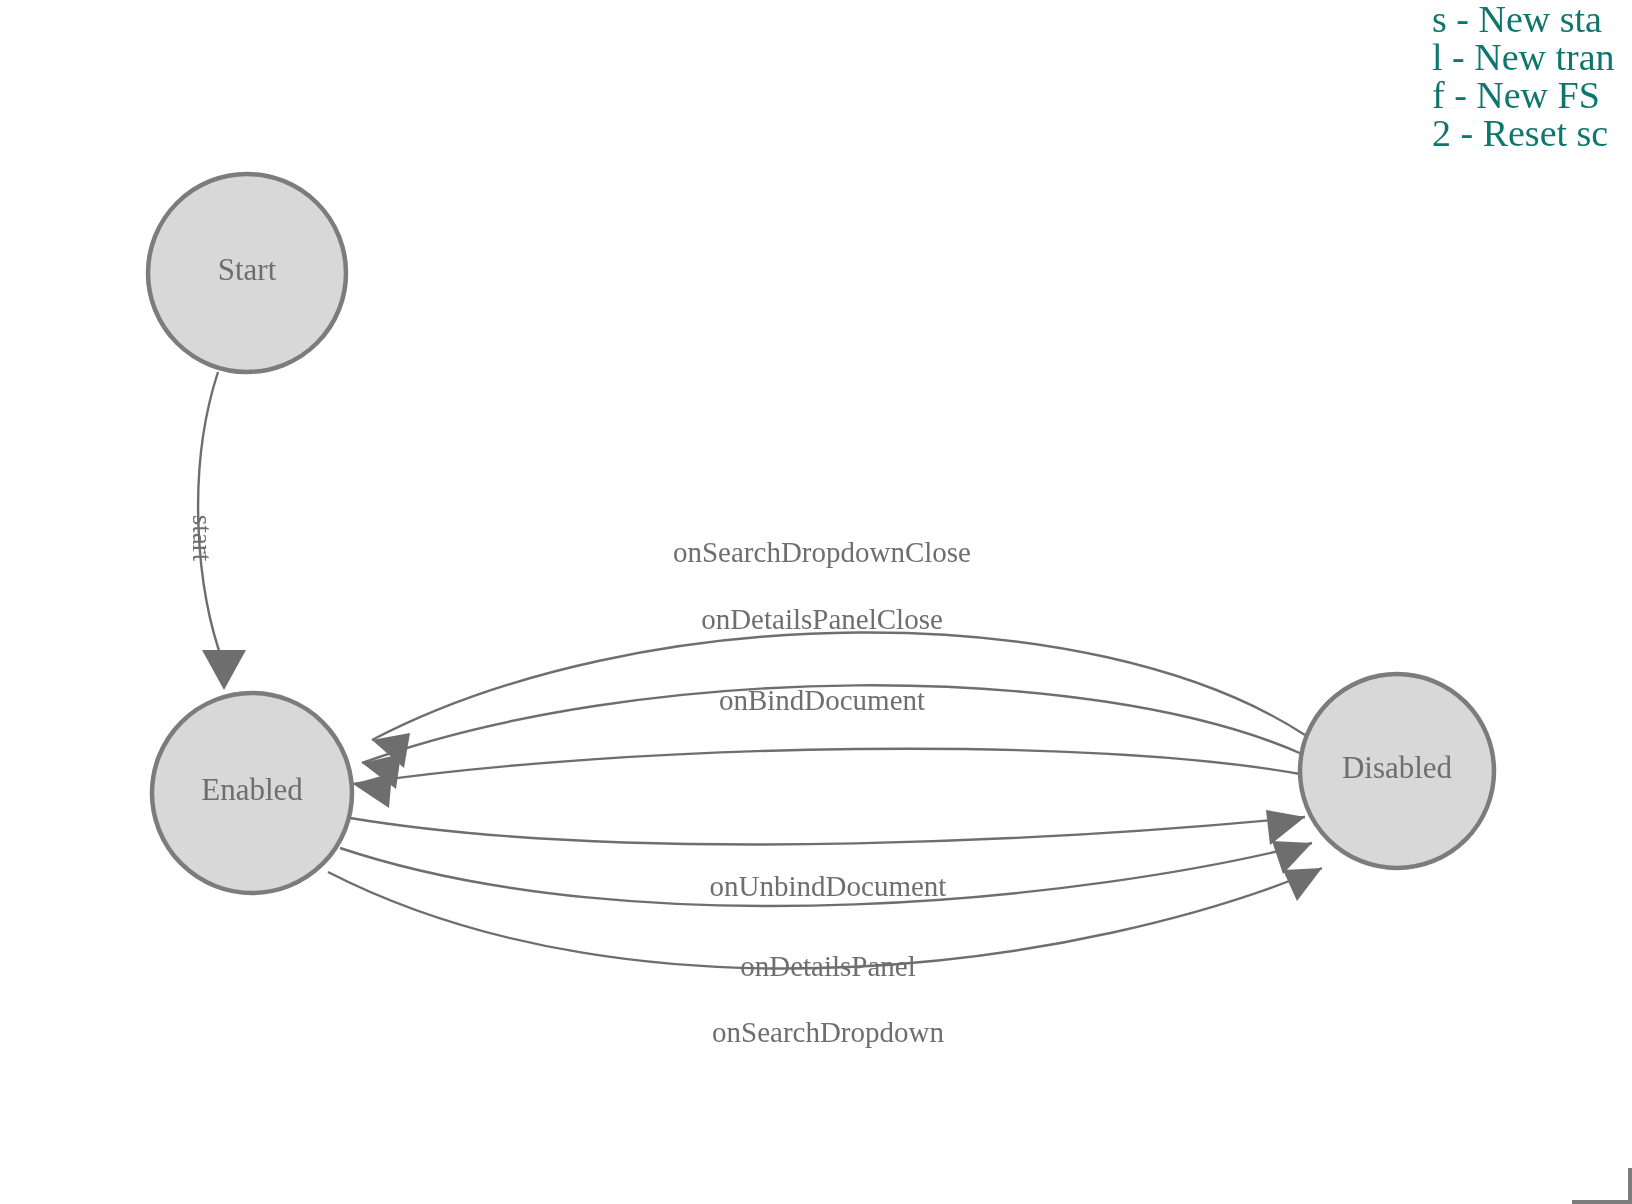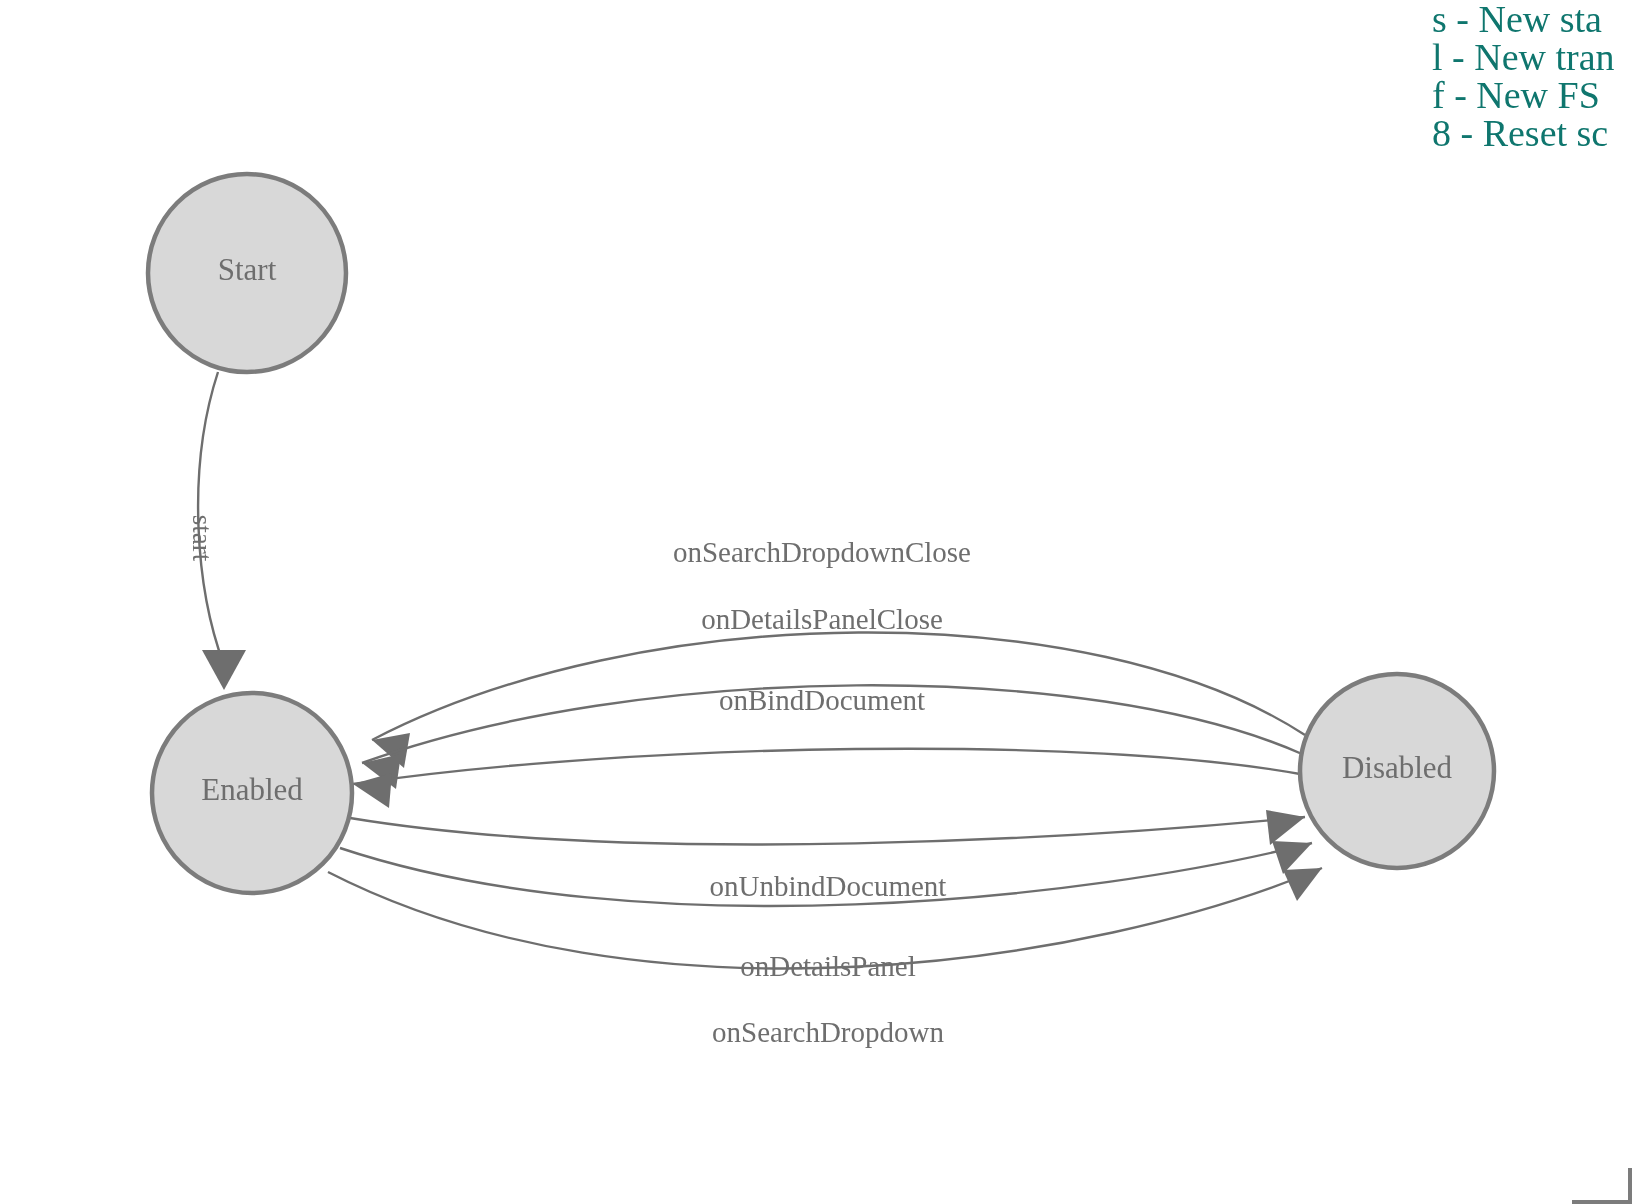--- a/index.html
+++ b/index.html
@@ -150,18 +150,18 @@
     <text class="edge-label" x="828" y="976">onDetailsPanel</text>
 
     <text class="edge-label" x="828" y="1042">onSearchDropdown</text>
 
   </svg>
 
   <div class="help-panel">
     <div class="help-line">s - New sta</div>
     <div class="help-line">l - New tran</div>
     <div class="help-line">f - New FS</div>
-    <div class="help-line">8 - Reset sc</div>
+    <div class="help-line">2 - Reset sc</div>
   </div>
 
   <div class="corner-artifact"></div>
 
 </div>
 
 </body></html>

